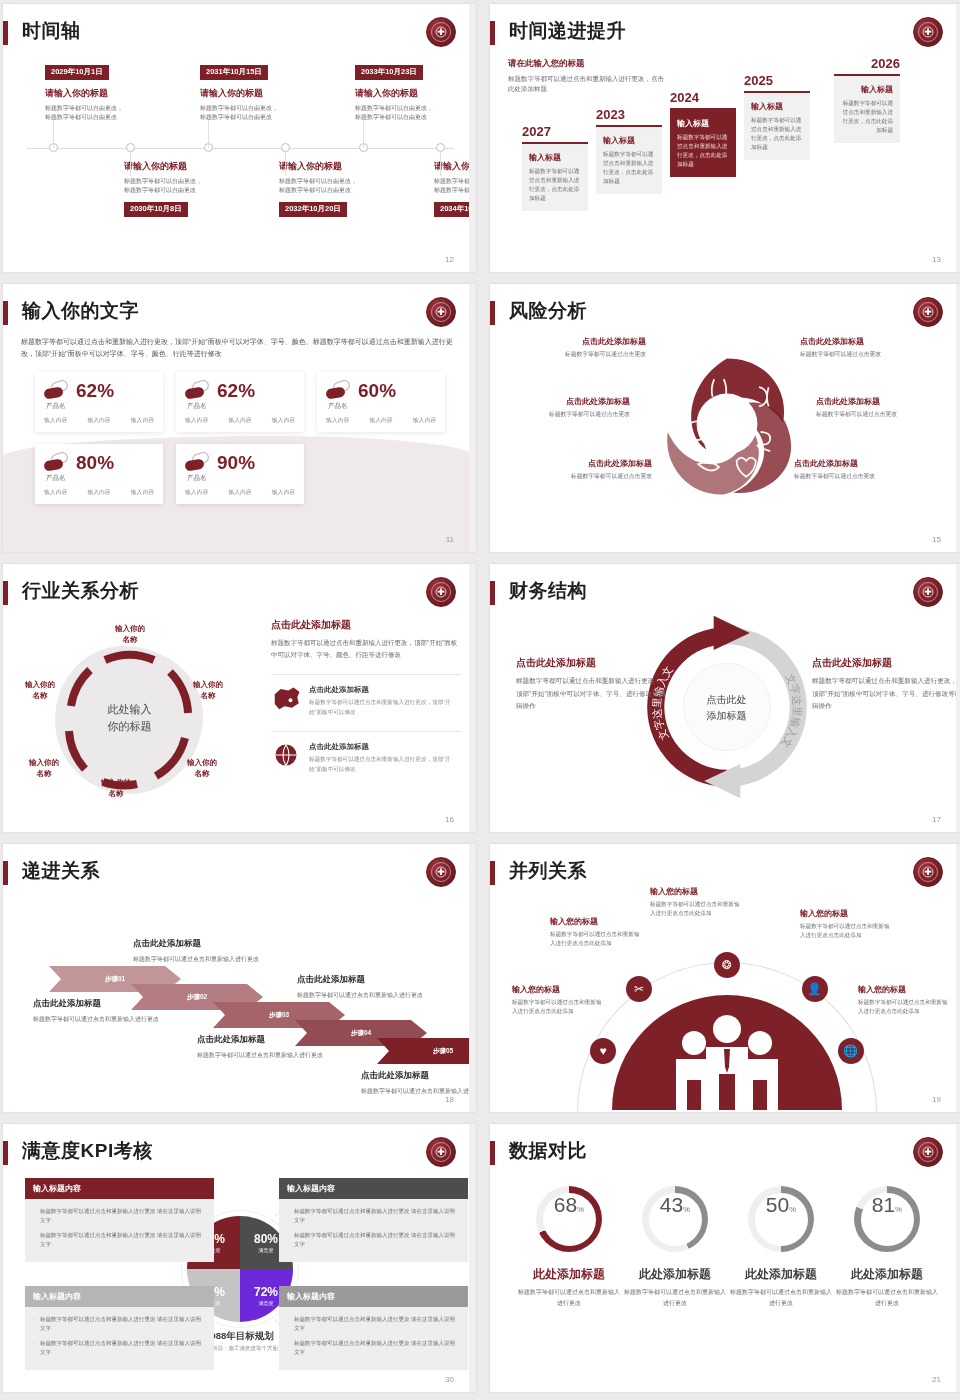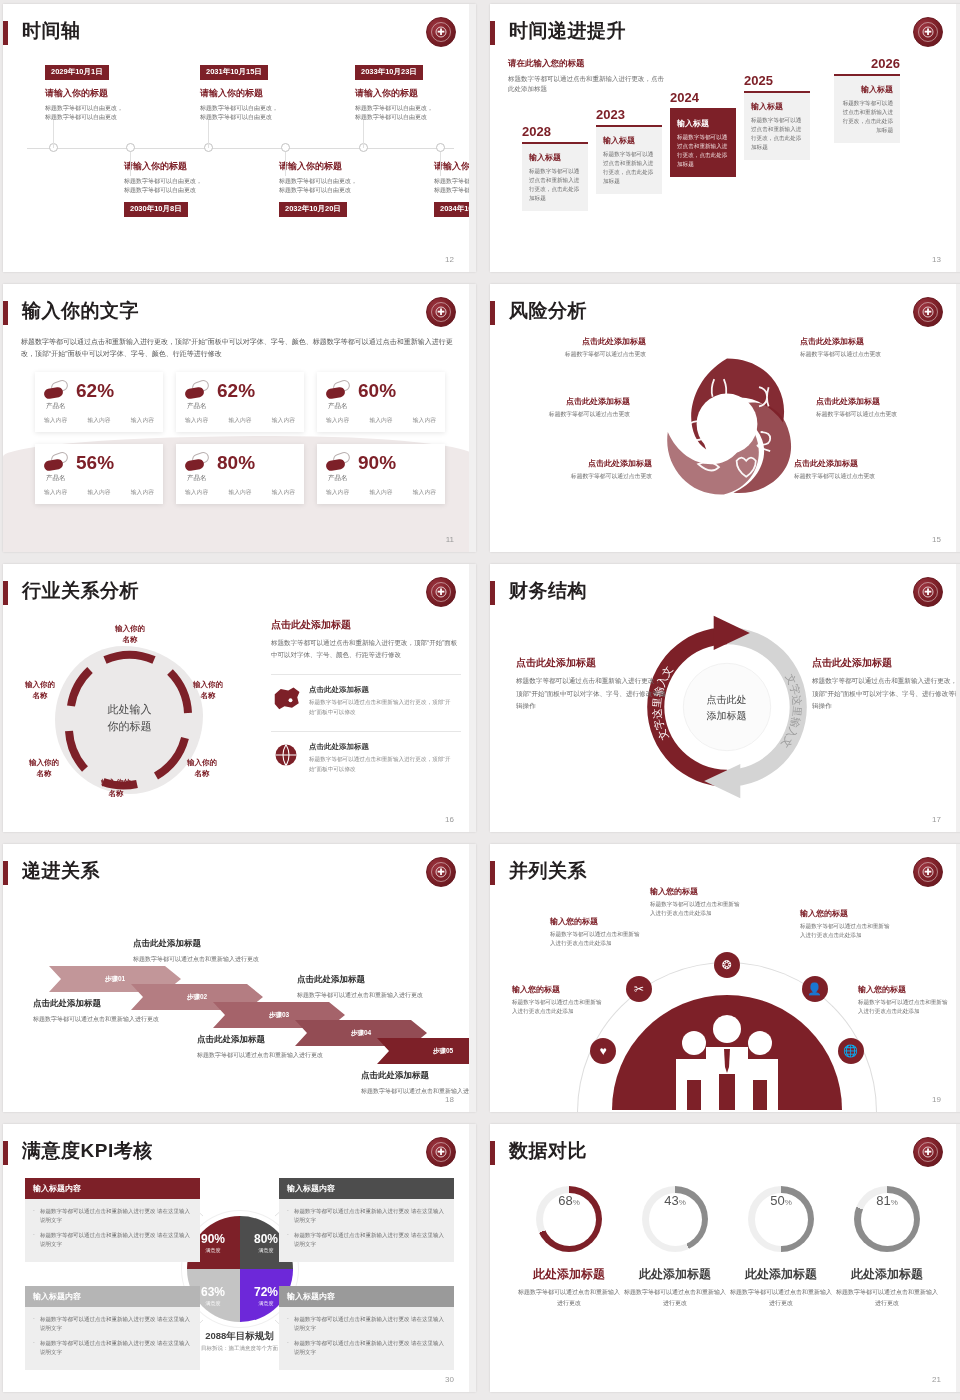--- a/index.html
+++ b/index.html
@@ -163,21 +163,21 @@
   .d19-arc { position:absolute; left:50%; bottom:-2px; transform:translateX(-50%);
     width:300px; height:150px; border:1px solid #ddd; border-bottom:none;
     border-radius:150px 150px 0 0; }
   .d19-ico { position:absolute; width:26px; height:26px; border-radius:50%;
     background:#7d2028; color:#fff; display:flex; align-items:center; justify-content:center; font-size:12px; }
   .d19-lbl { position:absolute; width:95px; }
   .d19-lbl .t { font-size:8px; font-weight:bold; color:#7d2028; margin-bottom:3px; }
   .d19-lbl .d { font-size:5.6px; color:#6d6d6d; line-height:1.65; }
 
   
-  .k20-box { position:absolute; width:175px; }
+  .k20-box { position:absolute; width:189px; }
   .k20-box .hd { color:#fff; font-size:8px; font-weight:bold; padding:5px 8px; }
   .k20-box .bd { background:#eeeeee; padding:8px; min-height:62px; }
   .k20-box .bd li { list-style:none; font-size:5.5px; color:#6d6d6d; line-height:1.7;
     margin-bottom:5px; padding-left:7px; position:relative; }
   .k20-box .bd li::before { content:"·"; position:absolute; left:0; top:-1px; }
   .k20-pie { position:absolute; left:50%; top:92px; transform:translateX(-50%);
     width:106px; height:106px; border-radius:50%; overflow:hidden;
     display:grid; grid-template-columns:1fr 1fr; grid-template-rows:1fr 1fr;
     box-shadow:0 0 0 5px #fff, 0 0 0 6px #f0f0f0; }
   .k20-q { display:flex; flex-direction:column; align-items:center; justify-content:center; color:#fff; }
@@ -186,21 +186,21 @@
   .k20-cap { position:absolute; left:0; right:0; top:206px; text-align:center; }
   .k20-cap .t1 { font-size:9.5px; font-weight:bold; color:#3f3f3f; }
   .k20-cap .t2 { font-size:5.5px; color:#8d8d8d; margin-top:2px; }
 
   
   .dn-wrap { position:absolute; top:62px; width:106px; text-align:center; }
   .dn-ring { width:66px; height:66px; margin:0 auto; border-radius:50%;
     display:flex; align-items:center; justify-content:center; position:relative; }
   .dn-hole { width:53px; height:53px; border-radius:50%; background:#fff;
     display:flex; align-items:baseline; justify-content:center; }
-  .dn-hole .v { font-size:13px; color:#555; }
+  .dn-hole .v { font-size:21px; color:#555; }
   .dn-hole .p { font-size:8px; color:#777; }
   .dn-t { font-size:12px; font-weight:bold; margin-top:14px; }
   .dn-d { font-size:6px; color:#6d6d6d; line-height:1.75; margin-top:4px; }
 </style>
 </head>
 <body>
 
 <div class="grid">
 
   <div class="slide">
@@ -258,21 +258,21 @@
           <i></i>
           <b>✚</b>
         </div>
     </div>
     <div class="yr-intro">
       <div class="t">请在此输入您的标题</div>
       <div class="d">标题数字等都可以通过点击和重新输入进行更改，点击此处添加标题</div>
     </div>
     <div id="s13-items">
         <div class="yr-item" style="left: 32px; top: 120px;">
-          <div class="y">2028</div>
+          <div class="y">2027</div>
       <div class="rule"></div>
       <div class="card">
         <div class="ct">输入标题</div>
         <div class="cd">标题数字等都可以通过点击和重新输入进行更改，点击此处添加标题</div>
       </div>
         </div>
         <div class="yr-item" style="left: 106px; top: 103px;">
           <div class="y">2023</div>
       <div class="rule"></div>
       <div class="card">
@@ -350,35 +350,20 @@
             <span>输入内容</span>
       </div>
         </div>
         <div class="p14-card">
           <div class="p14-top">
         <span class="pillicon">
               <i class="a"></i>
               <i class="b"></i>
             </span>
         <span class="p14-pct">60%</span>
-      </div>
-      <div class="p14-name">产品名</div>
-      <div class="p14-sub">
-        <span>输入内容</span>
-            <span>输入内容</span>
-            <span>输入内容</span>
-      </div>
-        </div>
-        <div class="p14-card">
-          <div class="p14-top">
-        <span class="pillicon">
-              <i class="a"></i>
-              <i class="b"></i>
-            </span>
-        <span class="p14-pct">56%</span>
       </div>
       <div class="p14-name">产品名</div>
       <div class="p14-sub">
         <span>输入内容</span>
             <span>输入内容</span>
             <span>输入内容</span>
       </div>
         </div>
         <div class="p14-card">
           <div class="p14-top">

